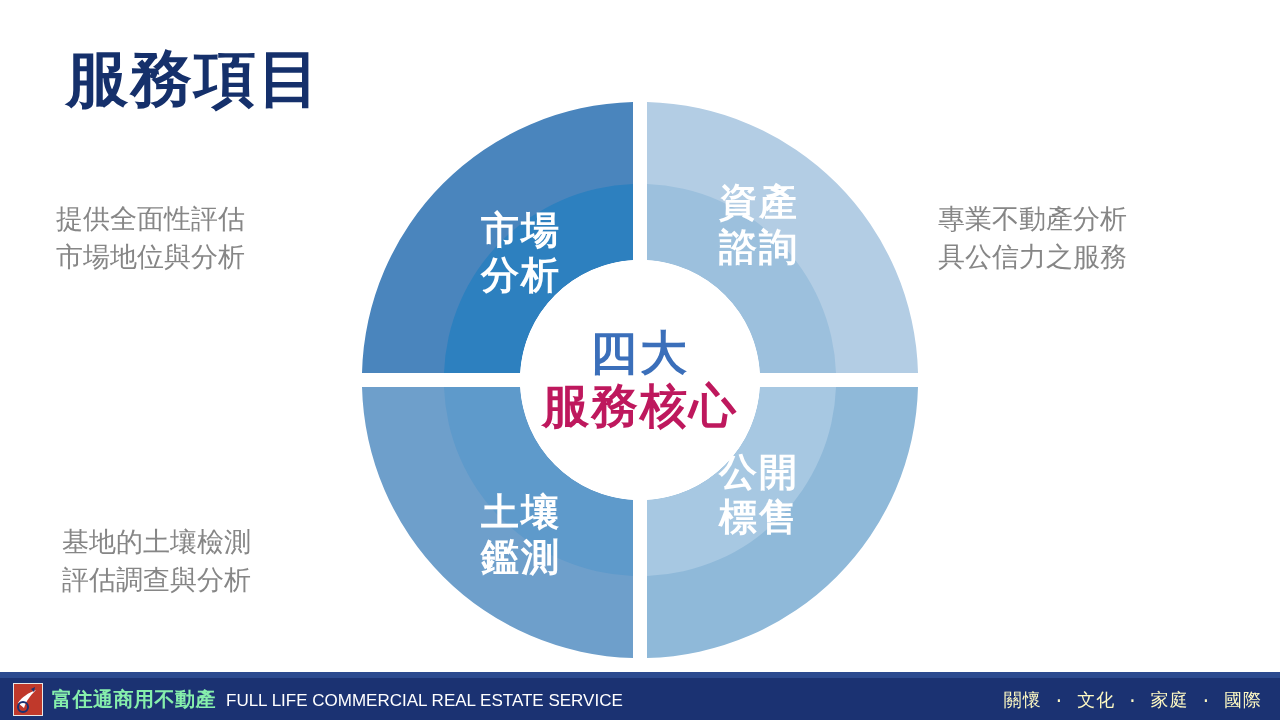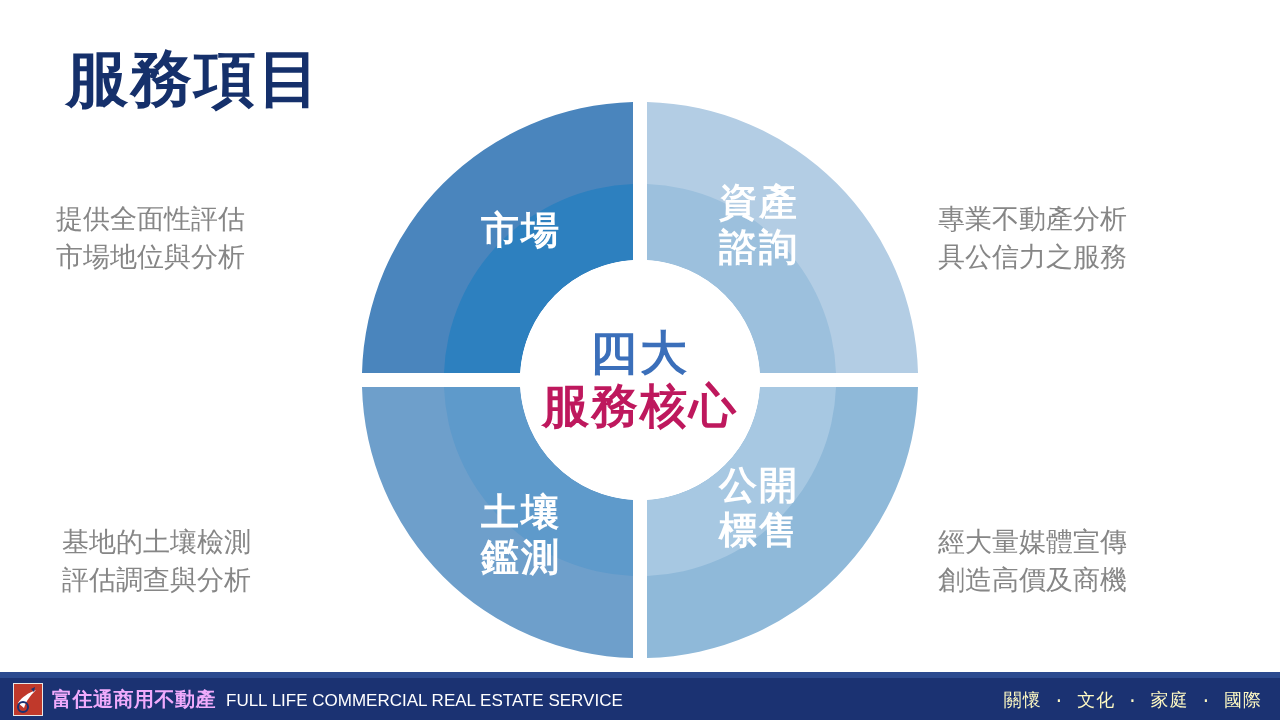--- a/index.html
+++ b/index.html
@@ -95,21 +95,21 @@
     font-weight: bold;
     line-height: 1.18;
     letter-spacing: 2px;
     text-align: center;
     pointer-events: none;
   }
   .quad-label .l { display: block; }
   #ql-market    { left: 74px;  top: 78px;  width: 170px; }
   #ql-asset     { left: 312px; top: 78px;  width: 170px; }
   #ql-soil      { left: 74px;  top: 348px; width: 170px; }
-  #ql-tender    { left: 312px; top: 348px; width: 170px; margin-top: 13px; }
+  #ql-tender    { left: 312px; top: 348px; width: 170px; }
 
   
   #footer-accent {
     position: absolute;
     left: 0;
     top: 672px;
     width: 1280px;
     height: 6px;
     background: #2b4a8f;
   }
@@ -136,21 +136,21 @@
 
   #footer-brand {
     position: absolute;
     left: 52px;
     top: 8px;
     display: flex;
     align-items: baseline;
     white-space: nowrap;
   }
   #footer-brand .cn {
-    color: #f0abfc;
+    color: #86efac;
     font-size: 20px;
     font-weight: bold;
     letter-spacing: 0.5px;
   }
   #footer-brand .en {
     color: #ffffff;
     font-size: 17px;
     font-weight: normal;
     margin-left: 10px;
     letter-spacing: 0px;
@@ -181,24 +181,20 @@
   <div class="desc" id="desc-tr">
     <span class="line">專業不動產分析</span>
     <span class="line">具公信力之服務</span>
   </div>
 
   <div class="desc" id="desc-bl">
     <span class="line">基地的土壤檢測</span>
     <span class="line">評估調查與分析</span>
   </div>
 
-  <div class="desc" id="desc-br">
-    <span class="line">經大量媒體宣傳</span>
-    <span class="line">創造高價及商機</span>
-  </div>
 
   <div id="donut-wrap">
     <svg id="donut-svg" viewBox="0 0 556 556" xmlns="http://www.w3.org/2000/svg">
 
       <path id="seg-outer-tl" d="M 271 0 A 278 278 0 0 0 0 271 L 158 271 A 120 120 0 0 1 271 158 Z" fill="#4a85bd"></path>
 
       <path id="seg-outer-tr" d="M 285 0 A 278 278 0 0 1 556 271 L 398 271 A 120 120 0 0 0 285 158 Z" fill="#b3cde4"></path>
 
       <path id="seg-outer-br" d="M 556 285 A 278 278 0 0 1 285 556 L 285 398 A 120 120 0 0 0 398 285 Z" fill="#8fb9d9"></path>
 
@@ -207,20 +203,21 @@
       <path id="seg-inner-tl" d="M 271 82 A 196 196 0 0 0 82 271 L 158 271 A 120 120 0 0 1 271 158 Z" fill="#2d80bf"></path>
       <path id="seg-inner-tr" d="M 285 82 A 196 196 0 0 1 474 271 L 398 271 A 120 120 0 0 0 285 158 Z" fill="#9cc0dd"></path>
       <path id="seg-inner-br" d="M 474 285 A 196 196 0 0 1 285 474 L 285 398 A 120 120 0 0 0 398 285 Z" fill="#a7c8e2"></path>
       <path id="seg-inner-bl" d="M 271 474 A 196 196 0 0 1 82 285 L 158 285 A 120 120 0 0 0 271 398 Z" fill="#5e9acb"></path>
 
       <circle cx="278" cy="278" r="120" fill="#ffffff"></circle>
     </svg>
 
     <div class="quad-label" id="ql-market" style="color: rgb(255, 255, 255); margin-top: 28px;">
       <span class="l">市場</span>
+      <span class="l">分析</span>
     </div>
     <div class="quad-label" id="ql-asset" style="color: rgb(255, 255, 255);">
       <span class="l">資產</span>
       <span class="l">諮詢</span>
     </div>
     <div class="quad-label" id="ql-soil" style="color: rgb(255, 255, 255); margin-top: 40px;">
       <span class="l">土壤</span>
       <span class="l">鑑測</span>
     </div>
     <div class="quad-label" id="ql-tender" style="color: rgb(255, 255, 255);">

